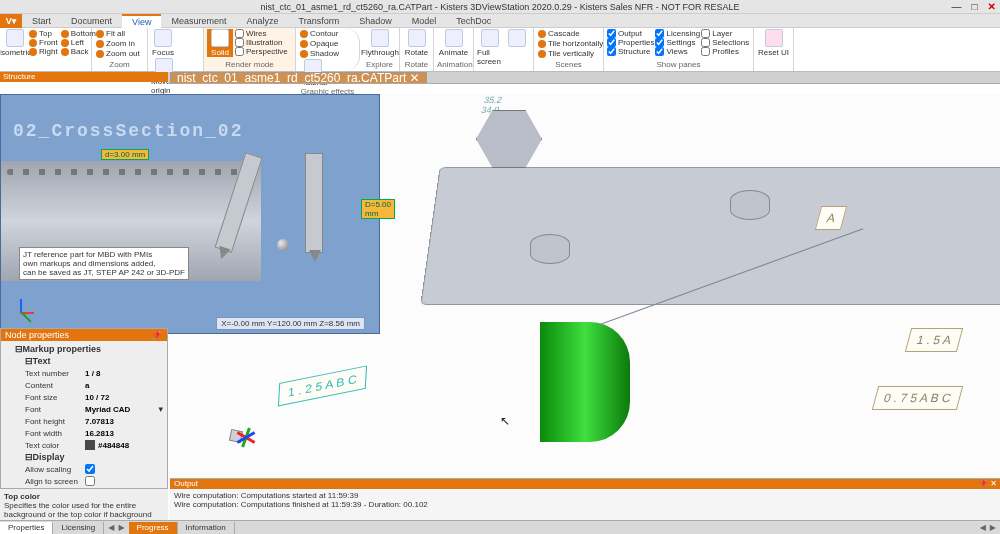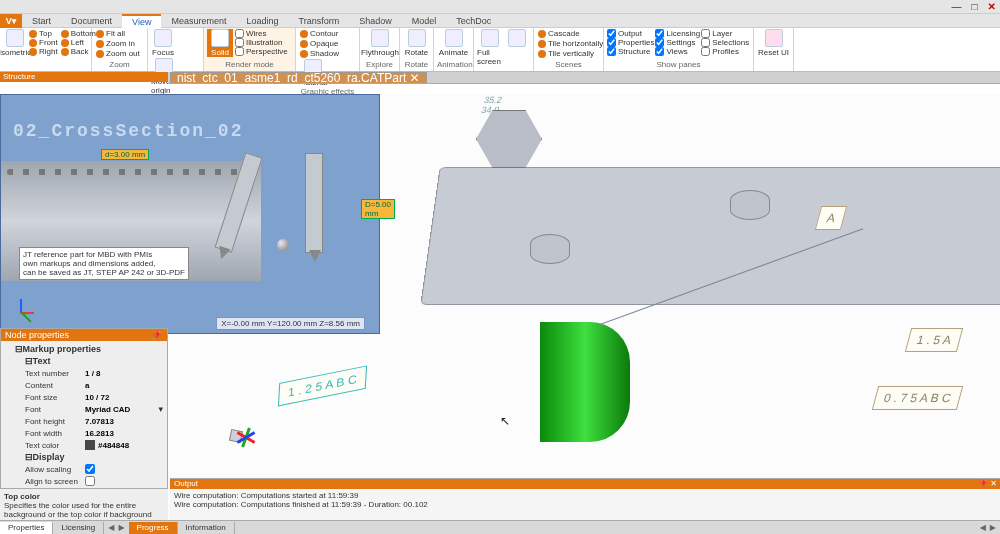--- a/index.html
+++ b/index.html
@@ -110,34 +110,35 @@
 .axes3 .ar.z { background: #24e; transform: rotate(150deg); }
 
 .cursor { position:absolute; left:330px; top:320px; font-size:12px; color:#222; pointer-events:none; }
 
 .ribbon input[type=checkbox]{width:9px;height:9px;margin:0;}
 </style>
 </head>
 <body>
 
 <div class="titlebar">
+  <span class="title">nist_ctc_01_asme1_rd_ct5260_ra.CATPart - Kisters 3DViewStation 2020.0.29 - Kisters Sales NFR - NOT FOR RESALE</span>
   <div class="wbtns">
     <span>—</span>
     <span>□</span>
     <span style="color:#c00;font-weight:bold;">✕</span>
   </div>
 </div>
 
 <div class="menubar">
   <div class="menubtn"><span>V</span>▾</div>
   <span class="tab">Start</span>
   <span class="tab">Document</span>
   <span class="tab active">View</span>
   <span class="tab">Measurement</span>
-  <span class="tab">Loading</span>
+  <span class="tab">Analyze</span>
   <span class="tab">Transform</span>
   <span class="tab">Shadow</span>
   <span class="tab">Model</span>
   <span class="tab">TechDoc</span>
 </div>
 
 <div class="ribbon">
 
   <div class="rgroup" style="width:92px;">
     <div class="grows" style="flex-direction:column;align-items:stretch;">
@@ -228,21 +229,21 @@
           </div>
         <div class="sbtn">
             <input type="checkbox" style="">
             <span>Perspective</span>
           </div>
       </div>
     </div>
     <div class="gtitle">Render mode</div>
   </div>
 
-  <div class="rgroup" style="width:64px;">
+  <div class="rgroup" style="width:64px;border-radius:15px;">
     <div class="grows" style="flex-wrap:wrap;">
       <div class="sbtn">
           <span class="pill"></span>
           <span>Contour</span>
         </div>
       <div class="sbtn">
           <span class="pill"></span>
           <span>Opaque</span>
         </div>
       <div class="sbtn">

